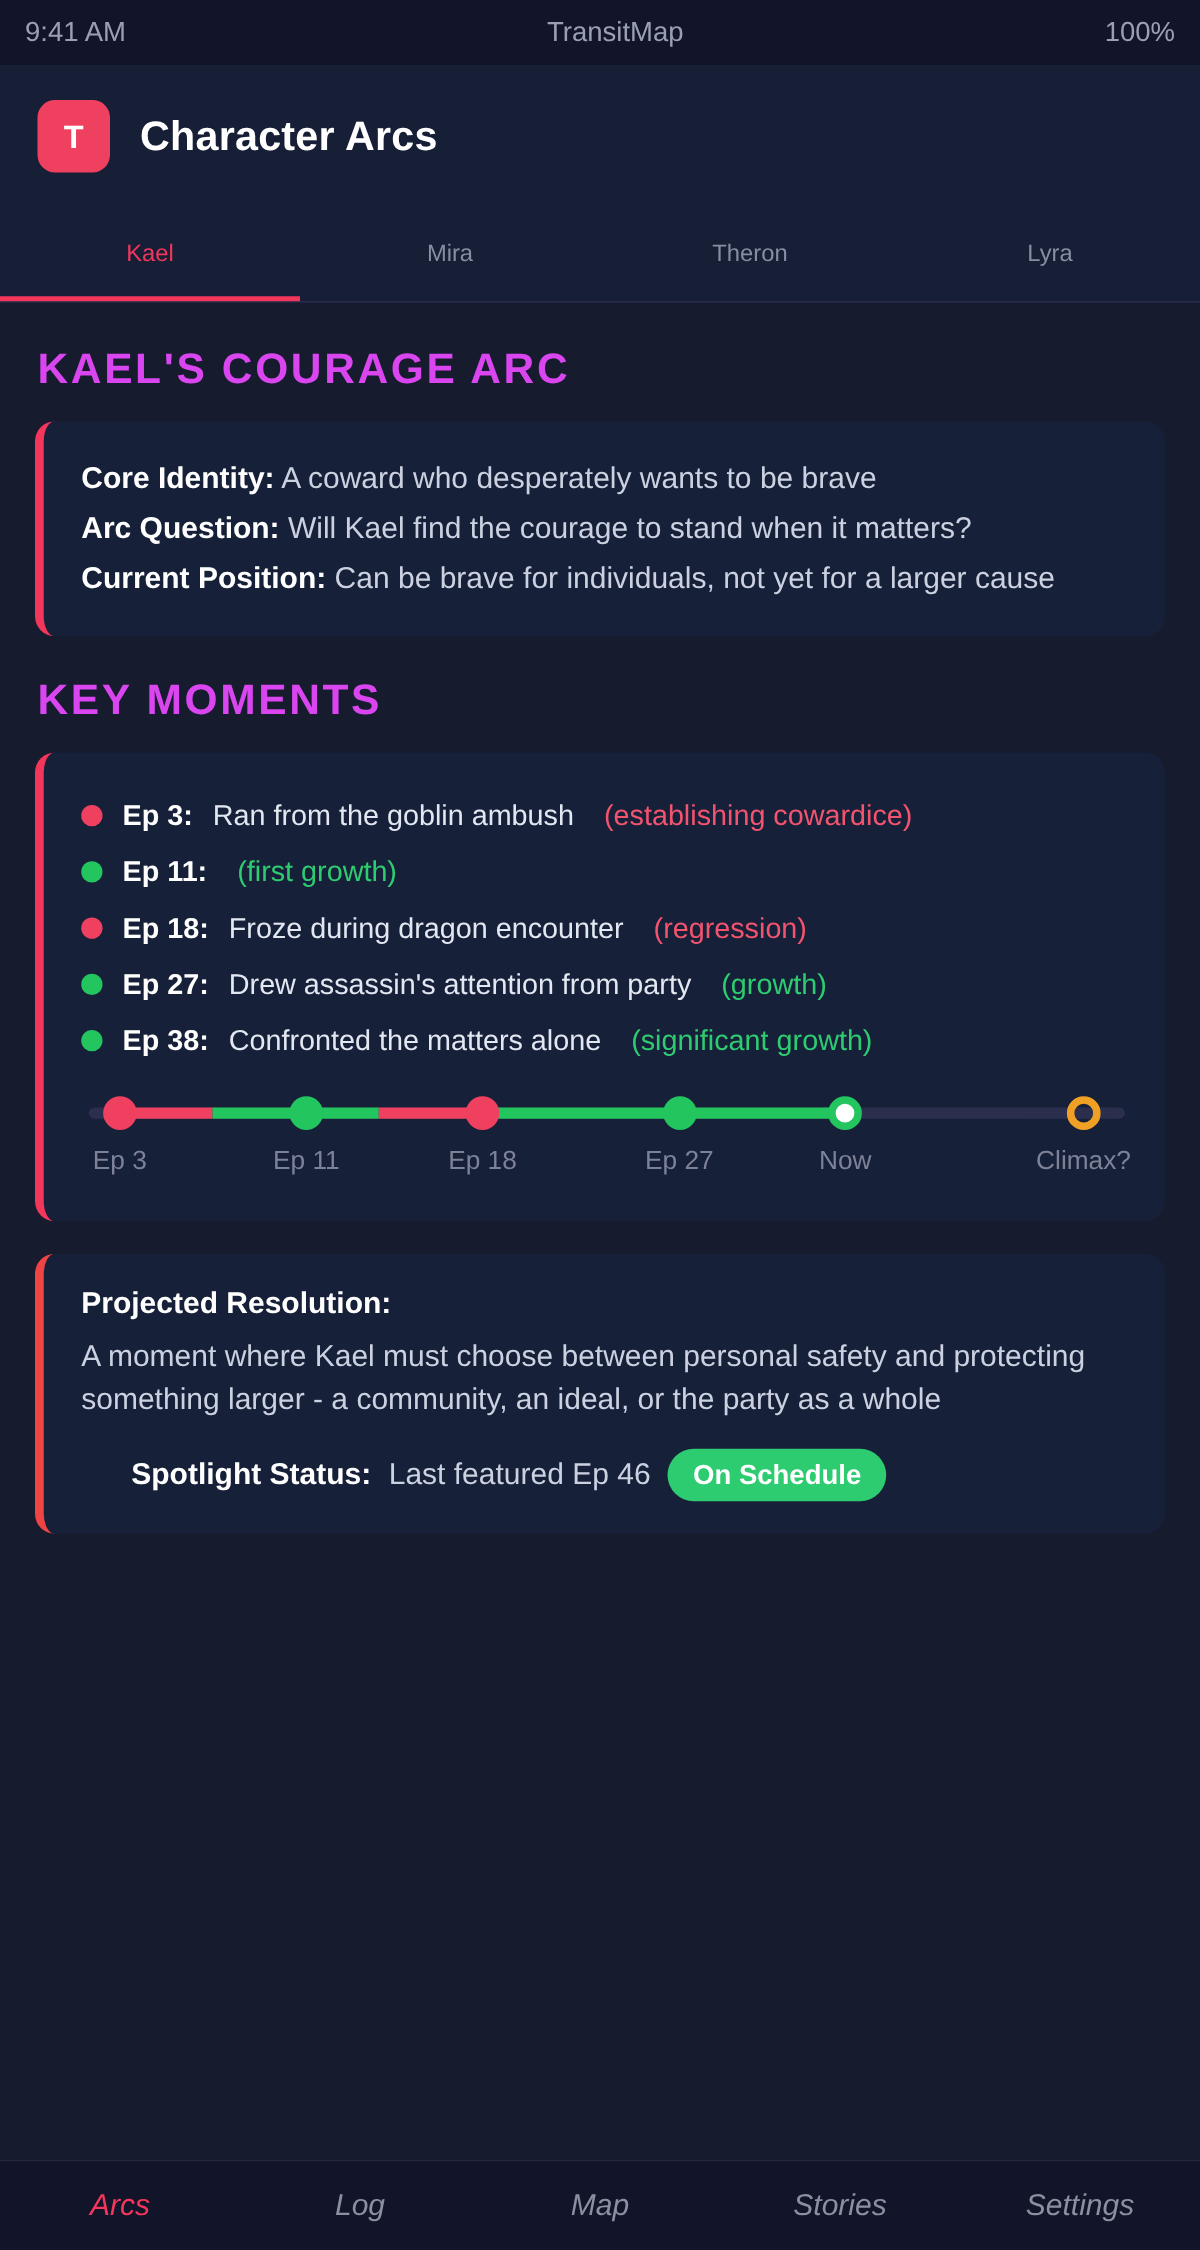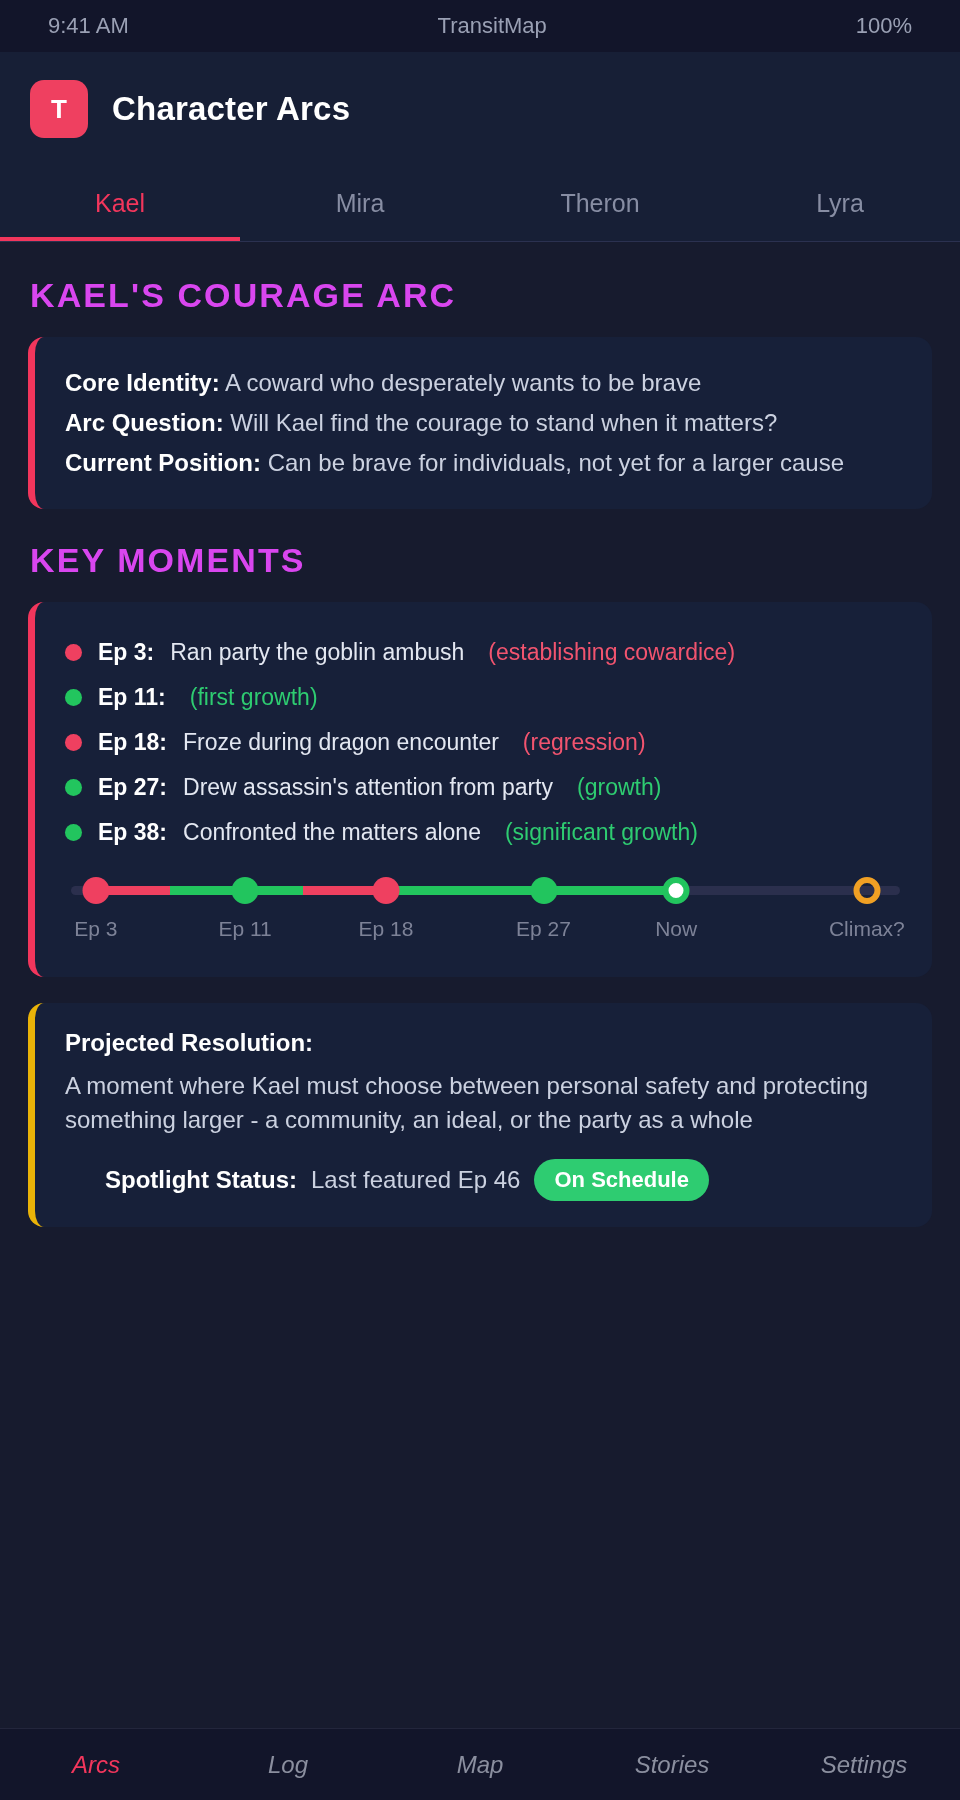--- a/index.html
+++ b/index.html
@@ -22,21 +22,21 @@
     background: #171b2e;
   }
 
   
   .status-bar {
     height: 52px;
     flex: 0 0 52px;
     background: #12152a;
     display: flex;
     align-items: center;
-    padding: 0 48px;
+    padding: 0 20px;
     color: #9aa0b4;
     font-size: 22px;
   }
   .status-time { flex: 0 0 auto; }
   .status-title { flex: 1 1 auto; text-align: center; }
   .status-battery { flex: 0 0 auto; }
 
   
   .app-header {
     flex: 0 0 114px;
@@ -70,21 +70,21 @@
     flex: 0 0 76px;
     background: #171f36;
     display: flex;
     border-bottom: 1px solid #2b3150;
   }
   .tab {
     flex: 1 1 0;
     display: flex;
     align-items: center;
     justify-content: center;
-    font-size: 25px;
+    font-size: 19px;
     color: #878da3;
     position: relative;
     height: 100%;
   }
   .tab.active { color: #f2365c; }
   .tab.active::after {
     content: "";
     position: absolute;
     left: 0; right: 0; bottom: 0;
     height: 4px;
@@ -109,21 +109,21 @@
   .section-title.second { margin-top: 32px; }
 
   .card {
     background: #172039;
     border-radius: 16px;
     padding: 26px 30px;
     position: relative;
     overflow: hidden;
   }
   .card.accent-pink { border-left: 7px solid #f2365c; }
-  .card.accent-amber { border-left: 7px solid #eab308; }
+  .card.accent-amber { border-left: 7px solid #ef4444; }
 
   .kv { font-size: 24px; line-height: 40px; color: #cbd1e0; }
   .kv b { color: #ffffff; font-weight: bold; }
 
   
   .moments { margin-top: 2px; }
   .moment {
     display: flex;
     align-items: center;
     gap: 16px;
@@ -288,21 +288,21 @@
     </div>
 
     <div class="section-title second">KEY MOMENTS</div>
 
     <div class="card accent-pink">
 
       <div class="moments">
         <div class="moment">
           <span class="dot red"></span>
           <b>Ep 3:</b>
-          <span>Ran party the goblin ambush</span>
+          <span>Ran from the goblin ambush</span>
           <span class="tag red">(establishing cowardice)</span>
         </div>
         <div class="moment">
           <span class="dot green"></span>
           <b>Ep 11:</b>
           <span class="tag green">(first growth)</span>
         </div>
         <div class="moment">
           <span class="dot red"></span>
           <b>Ep 18:</b>

